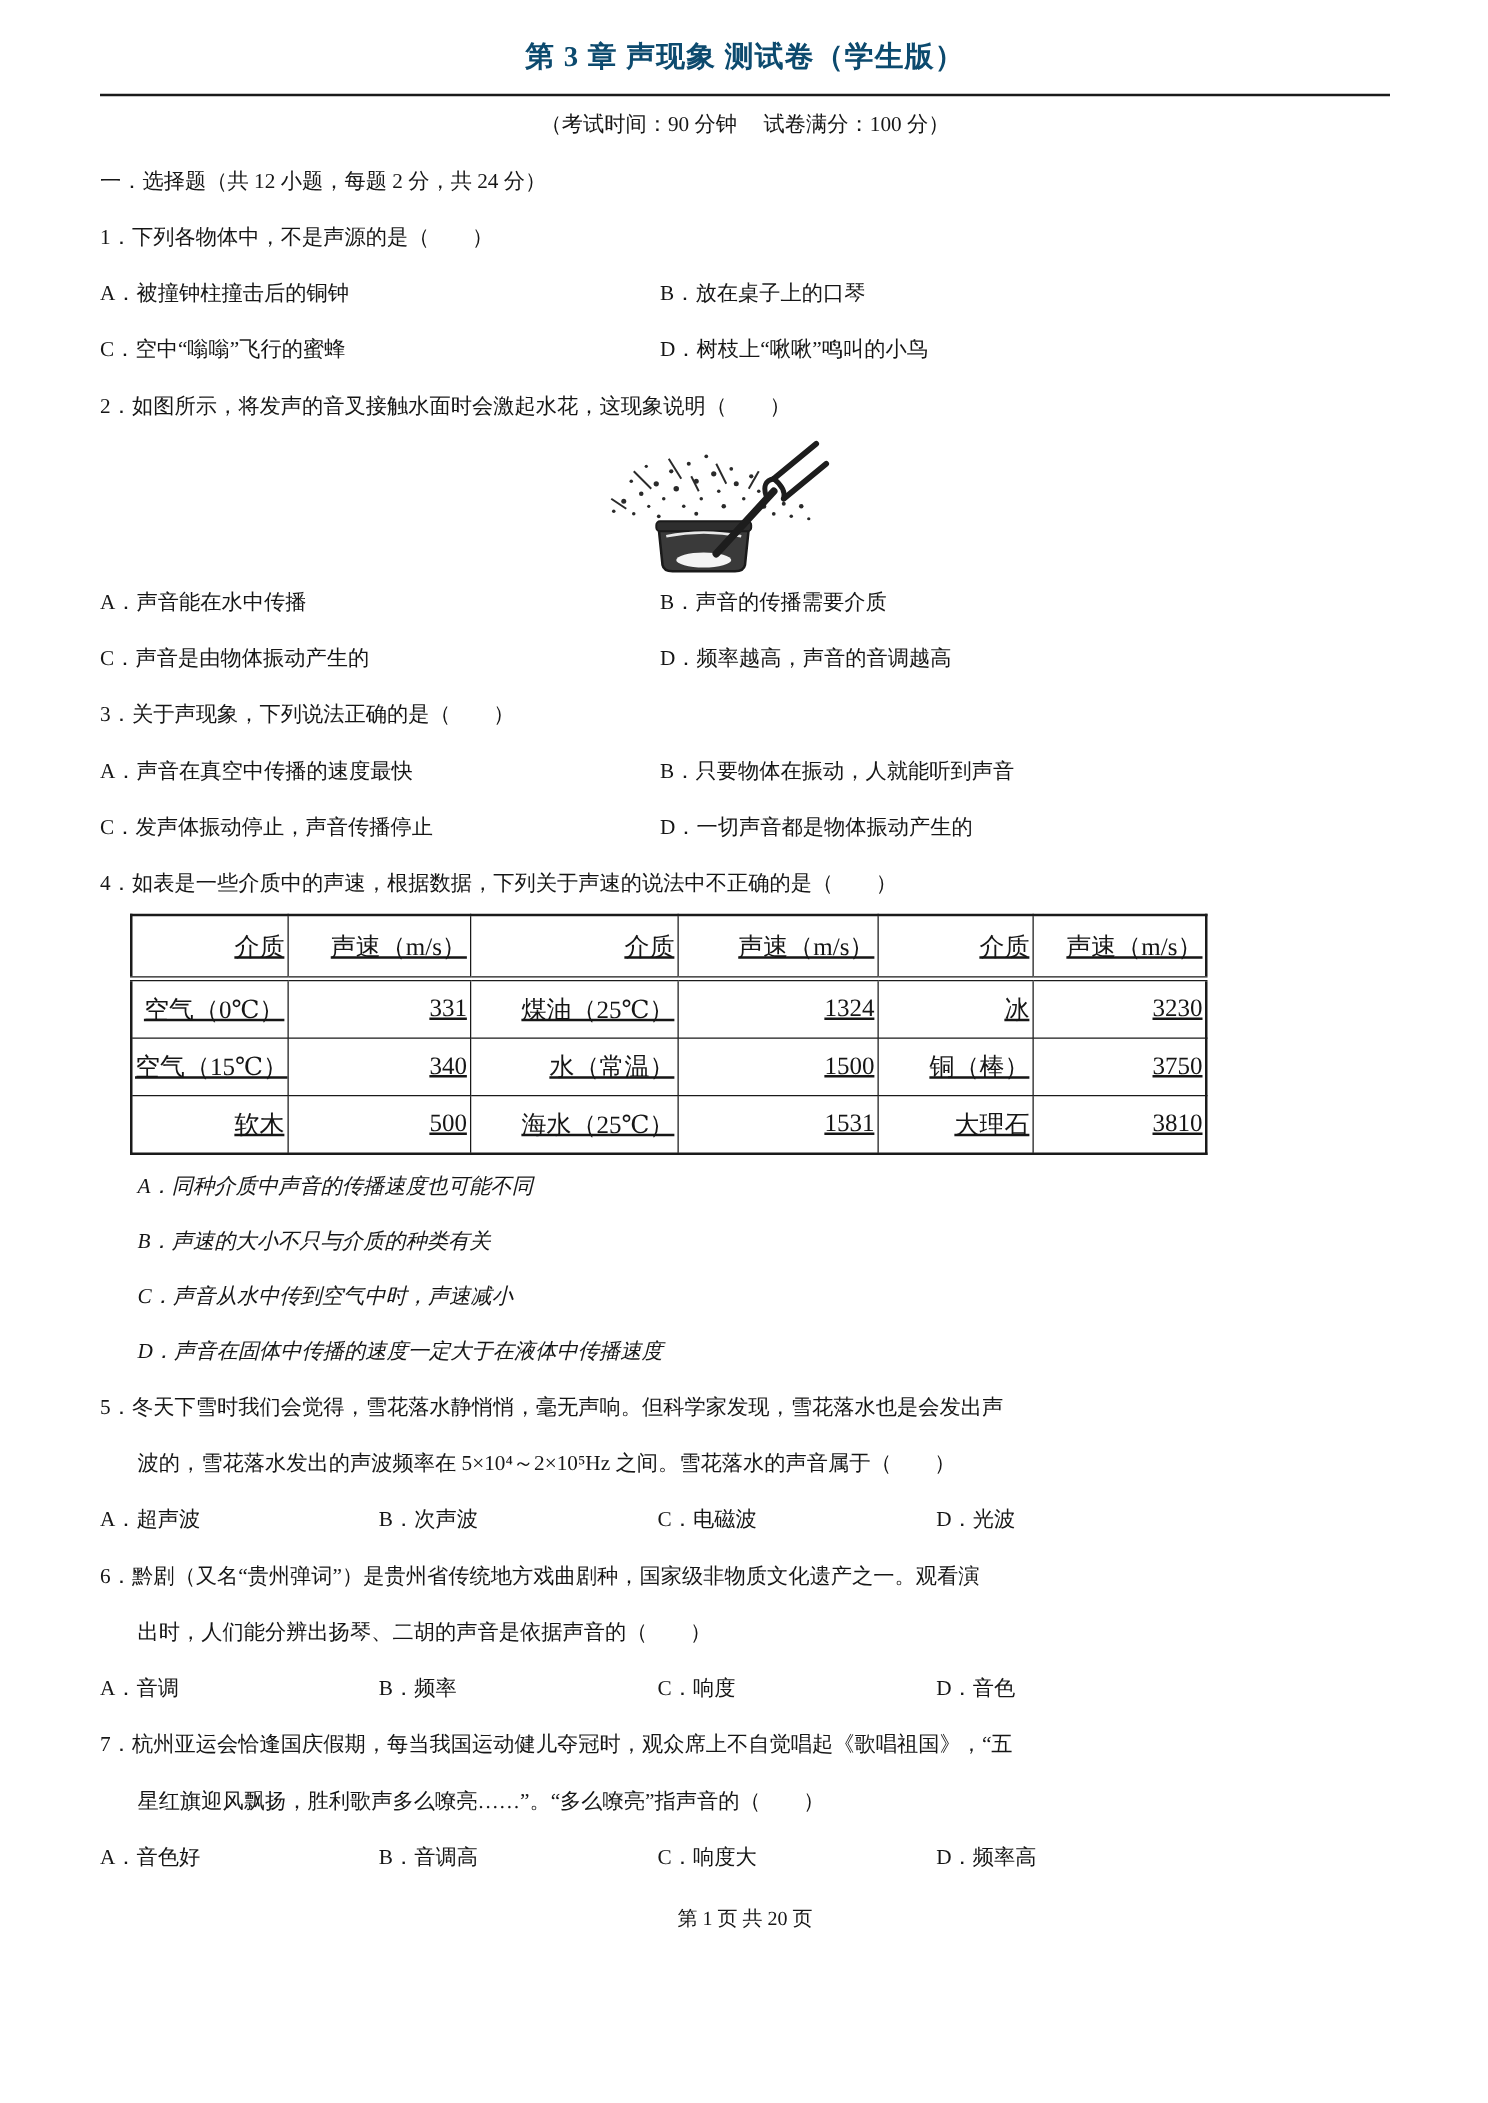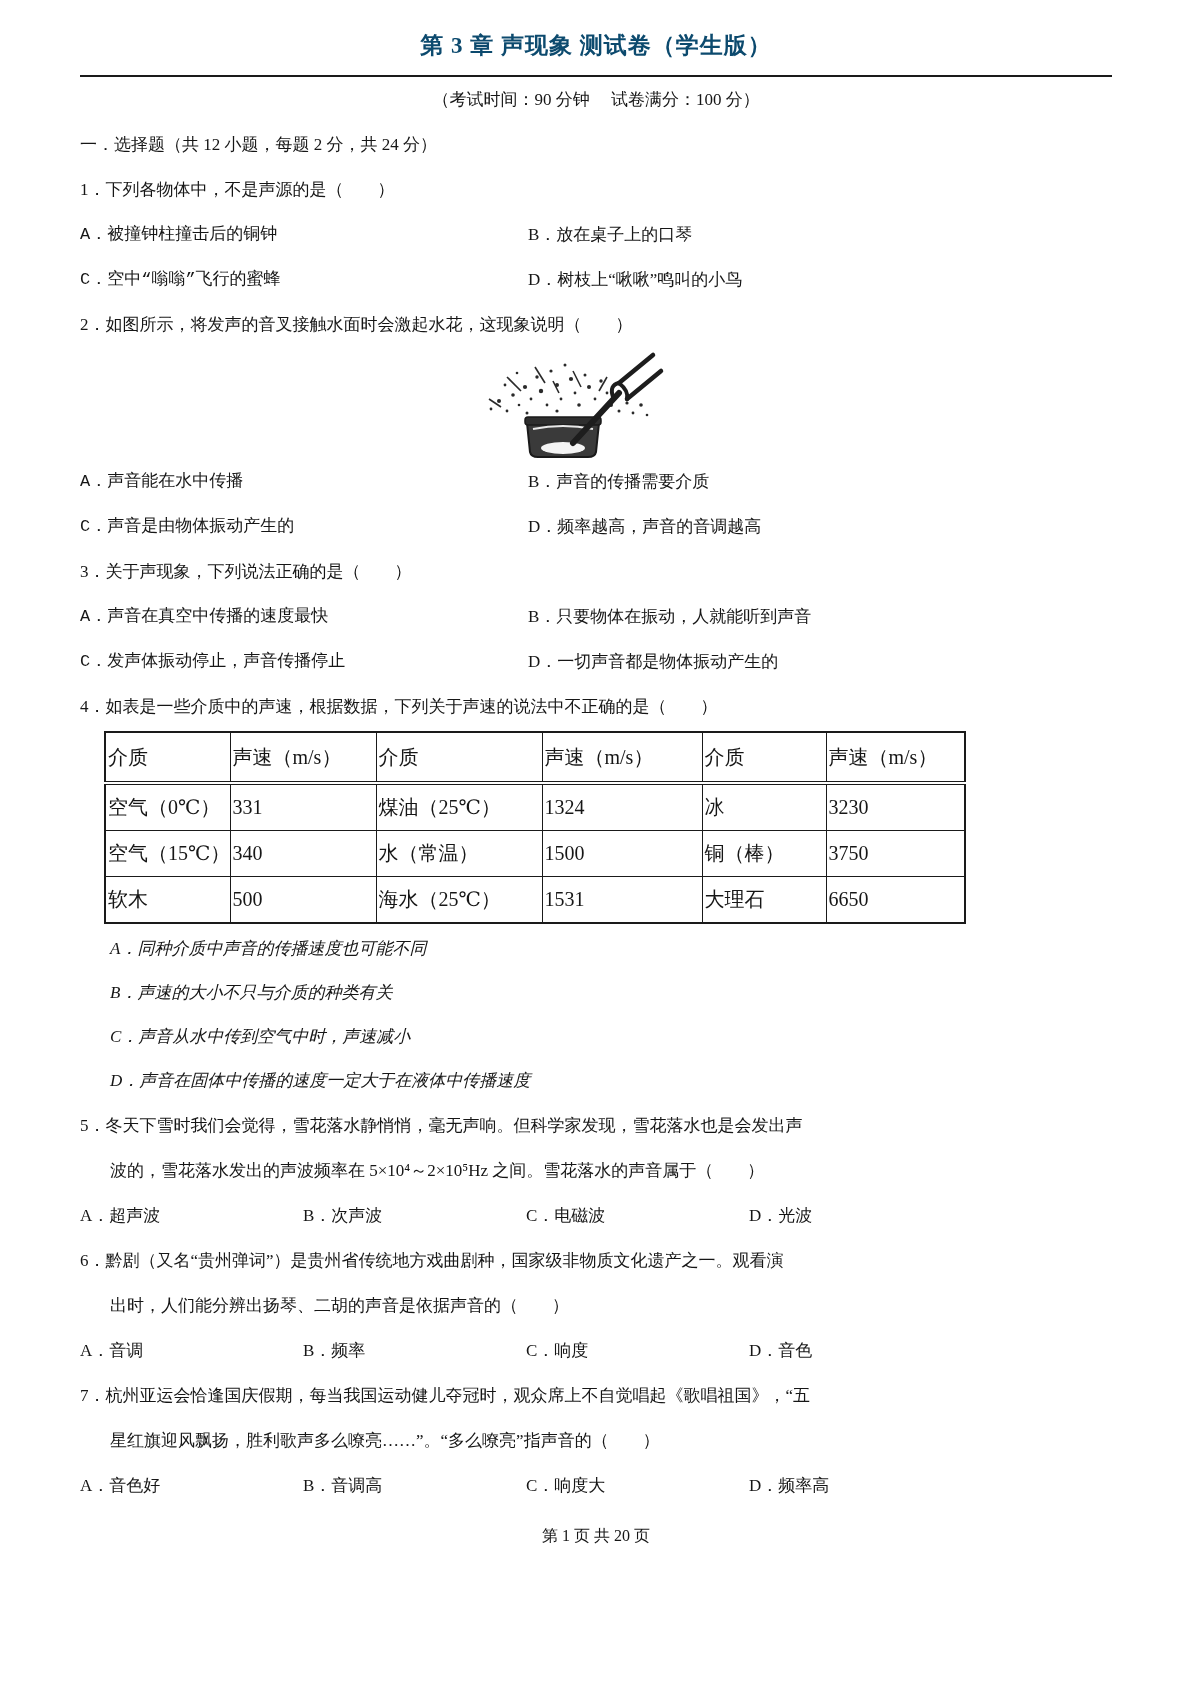--- a/index.html
+++ b/index.html
@@ -14,32 +14,32 @@
     height:40px; line-height:40px; letter-spacing:1px;
   }
   .hrule { border-bottom:2px solid #1a1a1a; margin-top:9px; }
   .row  { font-size:17px; height:45px; line-height:45px; white-space:nowrap; }
   .row44{ font-size:17px; height:44px; line-height:44px; white-space:nowrap;font-style:italic; }
   .center { text-align:center; }
   .bold { font-weight:normal; }
   .indent { padding-left:30px; }
   .cols2 { display:flex; }
   .cols2 > span { flex-shrink:0; }
-  .cols2 > span:first-child { width:448px;font-family:Liberation Mono, monospace; }
+  .cols2 > span:first-child { width:448px; }
   .cols4 { display:flex;align-items:flex-end; }
   .cols4 > span { width:223px; flex-shrink:0; }
   .figure { height:112px; display:flex; justify-content:center; align-items:flex-end; }
   .figure svg { margin-left:-55px; }
   table.soundtable {
     border-collapse:collapse; table-layout:fixed; width:860px;
     margin:2px 0 3px 24px; border:2px solid #1a1a1a;
   }
   table.soundtable td {
-    border:1.6px solid #1a1a1a; text-align:left; vertical-align:middle;
-    font-size:20px; height:45px; padding:0 2px; overflow:hidden; white-space:nowrap;
+    border:1.6px solid #1a1a1a; text-align:right; vertical-align:middle;
+    font-size:20px; height:45px; padding:0 2px; overflow:hidden; white-space:nowrap;text-decoration:underline;
   }
   table.soundtable tr.head td { height:48px; border-bottom:4px double #1a1a1a; }
   .footer { text-align:center; font-size:16px; margin-top:12px; height:32px; line-height:32px; }
 </style>
 </head>
 <body>
 
 <div class="page">
   <div class="content">
 
@@ -176,21 +176,21 @@
         <td>1500</td>
         <td>铜（棒）</td>
         <td>3750</td>
       </tr>
       <tr>
         <td>软木</td>
         <td>500</td>
         <td>海水（25℃）</td>
         <td>1531</td>
         <td>大理石</td>
-        <td>6650</td>
+        <td>3810</td>
       </tr>
     </tbody>
       </table>
     <div class="row44 indent">A．同种介质中声音的传播速度也可能不同</div>
     <div class="row44 indent">B．声速的大小不只与介质的种类有关</div>
     <div class="row44 indent">C．声音从水中传到空气中时，声速减小</div>
     <div class="row44 indent">D．声音在固体中传播的速度一定大于在液体中传播速度</div>
 
     <div class="row">5．冬天下雪时我们会觉得，雪花落水静悄悄，毫无声响。但科学家发现，雪花落水也是会发出声</div>
     <div class="row indent">波的，雪花落水发出的声波频率在 5×10⁴～2×10⁵Hz 之间。雪花落水的声音属于（　　）</div>

